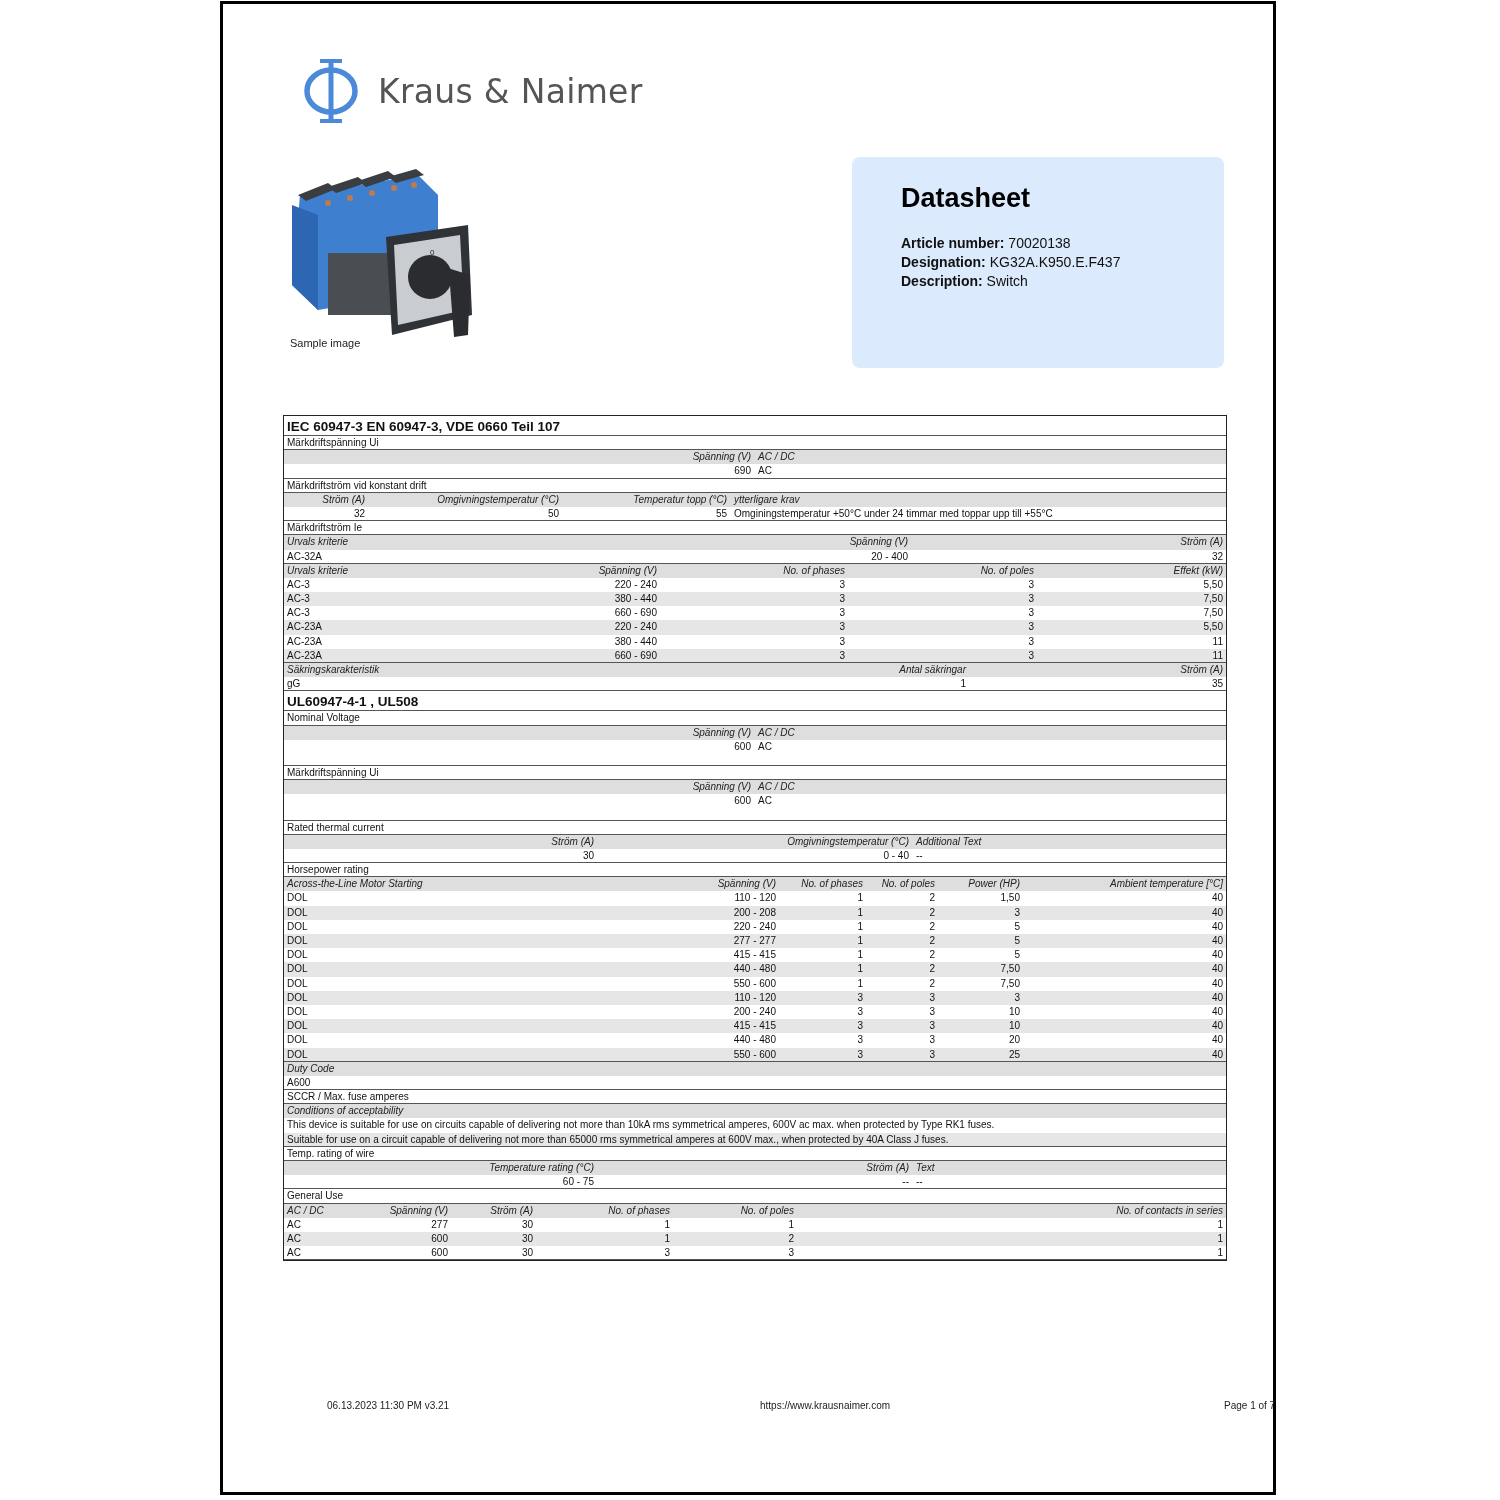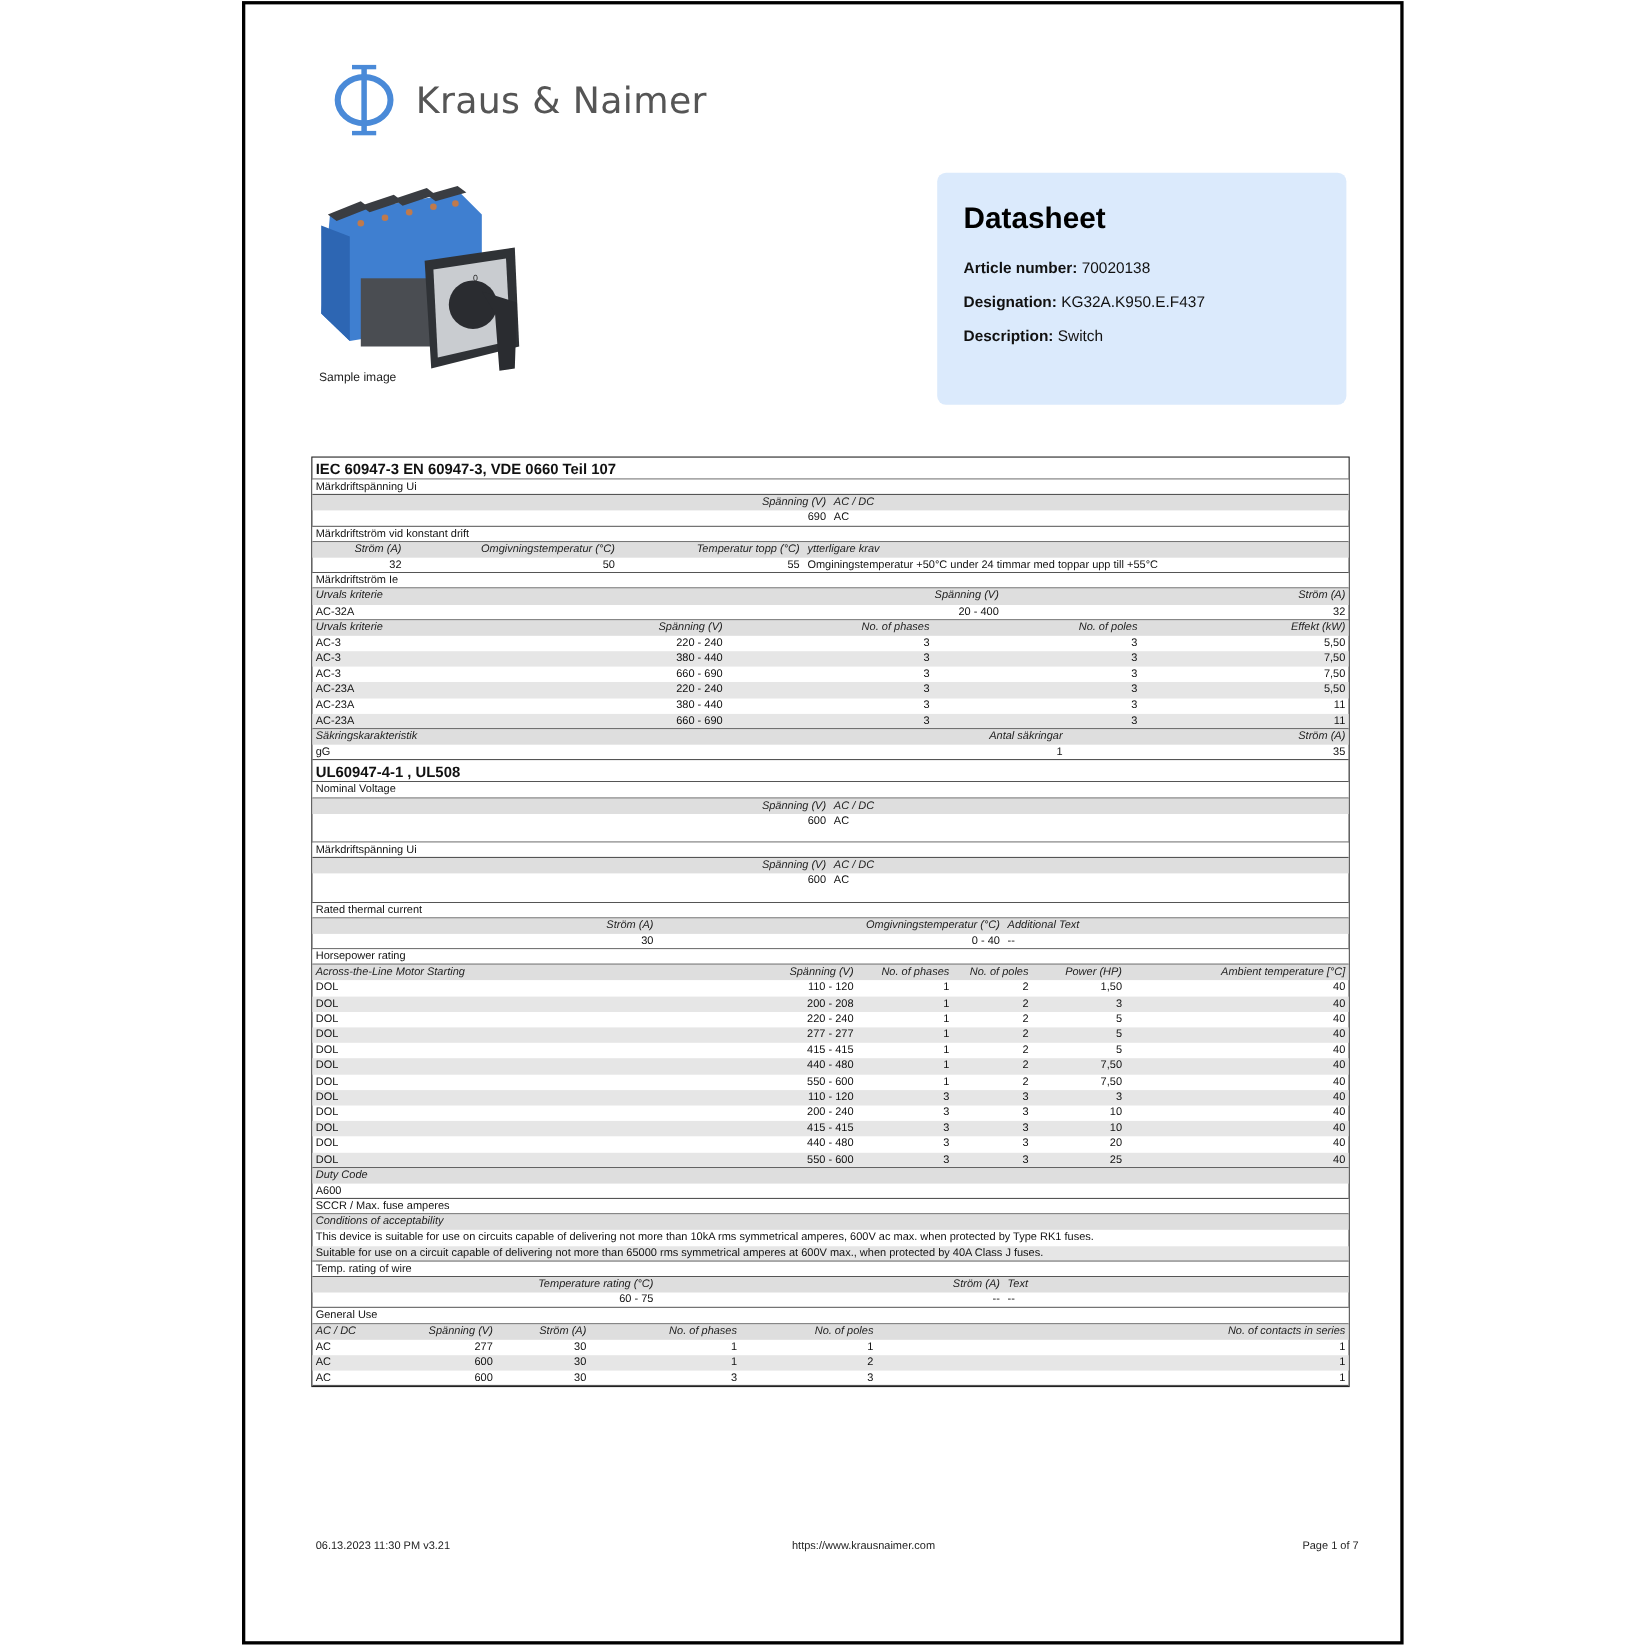--- a/index.html
+++ b/index.html
@@ -2,36 +2,36 @@
 <html><head>
 <meta charset="utf-8">
 <style>
   html, body { margin:0; padding:0; background:#ffffff; }
   body { width:1500px; height:1500px; position:relative; font-family:"Liberation Sans", sans-serif; color:#111; }
   .page { position:absolute; left:220px; top:1px; width:1056px; height:1494px; border:3px solid #000; background:#fff; box-sizing:border-box; }
   .logo { position:absolute; left:302px; top:56px; height:70px; display:flex; align-items:center; }
   .logo-text { font-family:"DejaVu Sans", sans-serif; font-size:33px; color:#555; margin-left:18px; letter-spacing:0.3px; }
   .product-img { position:absolute; left:288px; top:165px; width:190px; height:180px; }
   .sample-cap { position:absolute; left:290px; top:337px; font-size:11px; color:#222; }
-  .info-box { position:absolute; left:852px; top:157px; width:372px; height:211px; background:#dbeafc; border-radius:8px; box-sizing:border-box; padding:26px 24px; }
+  .info-box { position:absolute; left:852px; top:157px; width:372px; height:211px; background:#dbeafc; border-radius:8px; box-sizing:border-box; padding:26px 49px; }
   .info-title { font-size:27px; font-weight:bold; margin-bottom:20px; color:#000; }
-  .info-line { font-size:14px; line-height:19px; color:#111;margin-top:12px; }
+  .info-line { font-size:14px; line-height:19px; color:#111; }
   .info-line b { font-weight:bold; }
 
   .spec { position:absolute; left:283px; top:415px; width:944px; border:1.5px solid #222; box-sizing:border-box; font-size:10px; }
   .row { height:14.2px; line-height:14.2px; display:flex; box-sizing:border-box; position:relative; }
   .row.h1 { font-size:13.5px; font-weight:bold; height:20px; line-height:22px; border-bottom:1.5px solid #555; padding-left:3px; }
   .row.h2 { font-weight:normal; border-bottom:1.5px solid #555; padding-left:3px; background:#fff; }
   .row.hd { background:#dedede; font-style:italic; color:#222; }
   .row.g { background:#e6e6e6; }
   .row.sep { border-bottom:1.5px solid #555; }
   .c { position:absolute; white-space:nowrap; }
   .r { text-align:right; }
 
-  .footer { position:absolute; top:1400px; font-size:10px; color:#222; }
+  .footer { position:absolute; top:1400px; font-size:10px; color:#222;margin-left:40px; }
 </style>
 </head>
 <body>
 
 <div class="page"></div>
 
 <div class="logo">
   <svg width="58" height="68" viewBox="0 0 58 68">
     <ellipse cx="29" cy="34" rx="24" ry="21" fill="none" stroke="#4a8ad8" stroke-width="5.5"></ellipse>
     <rect x="26.5" y="3" width="5" height="62" fill="#4a8ad8"></rect>

